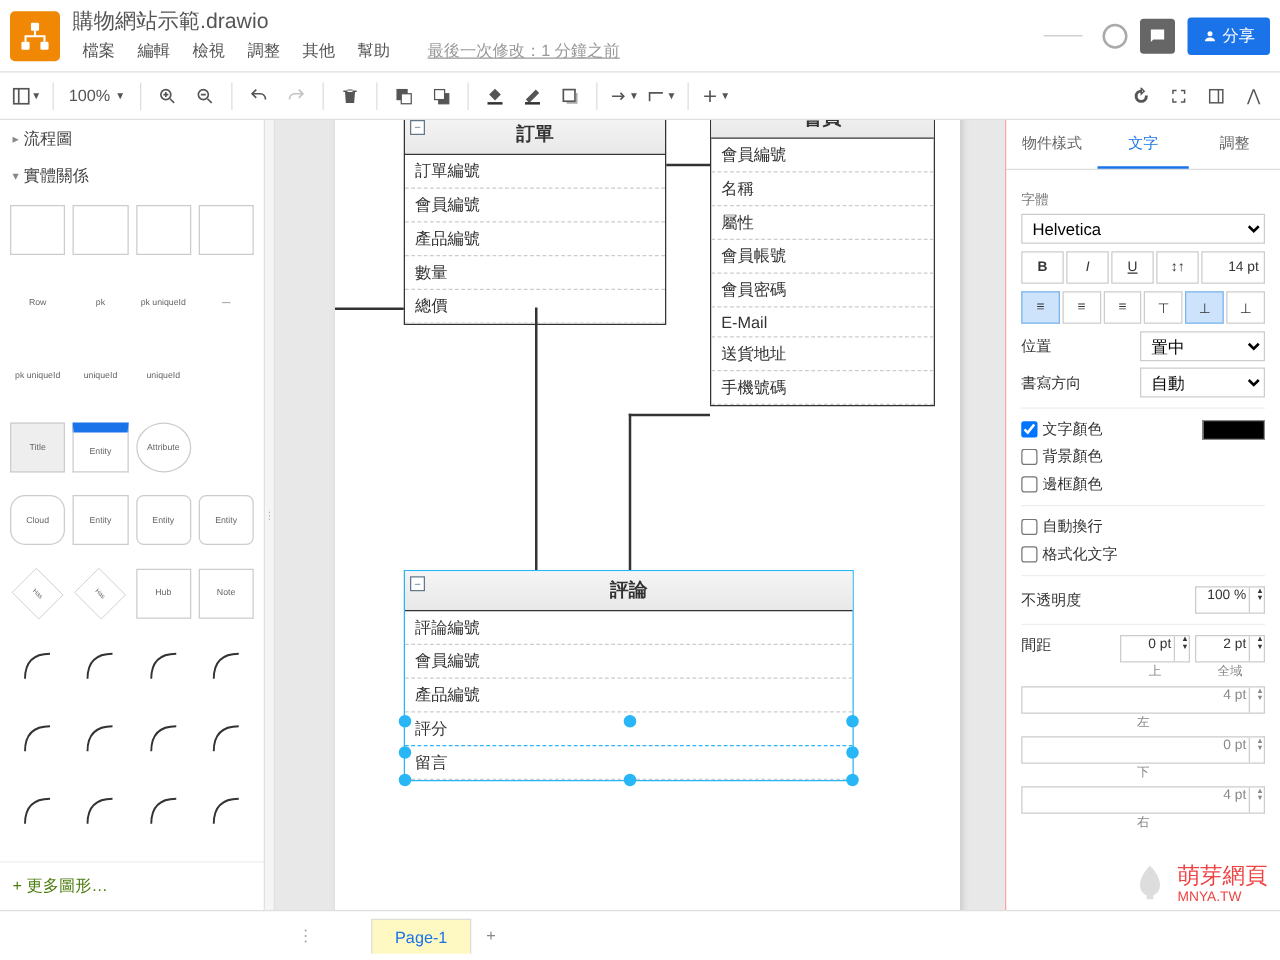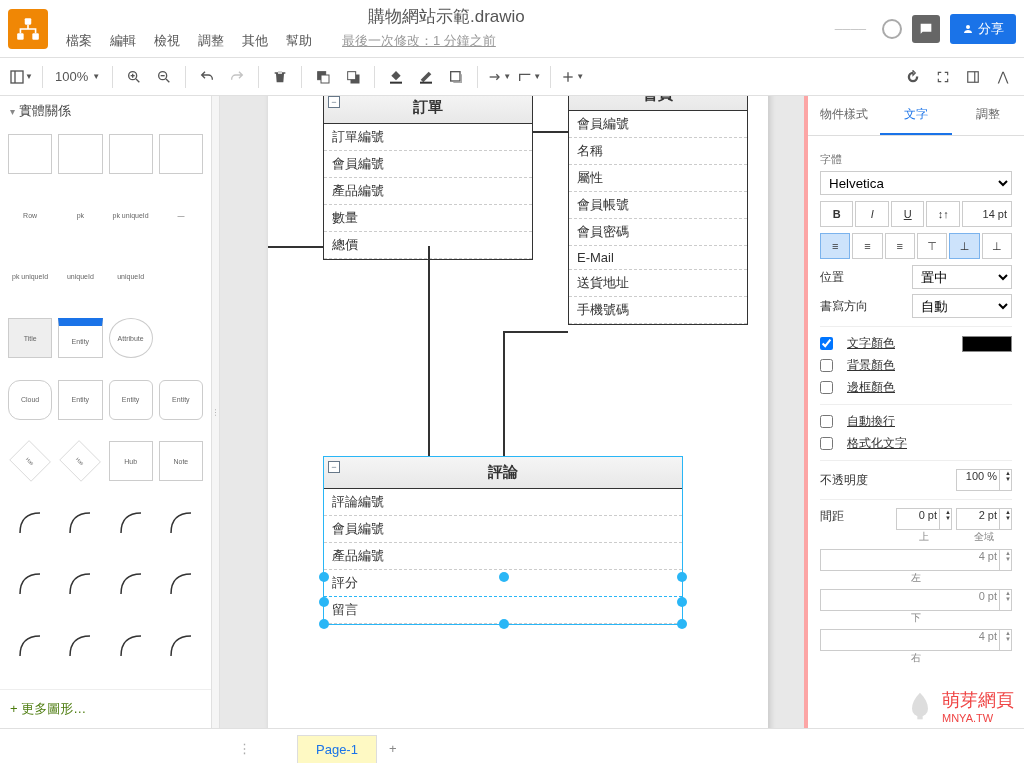--- a/index.html
+++ b/index.html
@@ -1,21 +1,21 @@
 <!DOCTYPE html>
 <html><head>
 <meta charset="utf-8">
 <style>
 * { box-sizing: border-box; margin: 0; padding: 0; font-family: Arial, "Microsoft JhengHei", sans-serif; }
 body { width: 1024px; height: 768px; overflow: hidden; background: #fff; font-size: 13px; color: #333; }
 .header { display: flex; align-items: center; height: 58px; border-bottom: 1px solid #e0e0e0; padding: 0 8px; }
 .logo { width: 40px; height: 40px; background: #f08705; border-radius: 4px; display: flex; align-items: center; justify-content: center; margin-right: 10px; }
 .logo svg { width: 26px; height: 26px; }
 .title-area { flex: 1; }
-.doc-title { font-size: 17px; color: #555; margin-bottom: 2px; text-align: center; }
+.doc-title { font-size: 17px; color: #555; margin-bottom: 2px; }
 .menubar { display: flex; gap: 2px; font-size: 13px; color: #555; }
 .menubar span { padding: 2px 8px; cursor: pointer; }
 .last-mod { color: #999; text-decoration: underline; margin-left: 12px; font-size: 13px; }
 .header-right { display: flex; align-items: center; gap: 10px; }
 .comment-btn { width: 28px; height: 28px; background: #666; border-radius: 3px; display:flex;align-items:center;justify-content:center;color:#fff;}
 .share-btn { background: #1a73e8; color: #fff; padding: 6px 12px; border-radius: 3px; display: flex; align-items: center; gap: 4px; font-size: 13px; }
 .globe-icon { width: 20px; height: 20px; border: 2px solid #aaa; border-radius: 50%; }
 .user-label { color:#bbb; font-size:11px; margin-right:6px;}
 
 .toolbar { display: flex; align-items: center; height: 38px; border-bottom: 1px solid #e0e0e0; padding: 0 8px; gap: 4px; }
@@ -38,34 +38,34 @@
 .canvas { flex: 1; background: #e8e8e8; position: relative; overflow: hidden; }
 .page { position: absolute; left: 48px; top: -25px; width: 500px; height: 730px; background: #fff; box-shadow: 2px 2px 6px rgba(0,0,0,0.15); }
 .entity { position: absolute; background: #fff; border: 1.5px solid #333; }
 .entity-header { background: linear-gradient(#f5f5f5,#e8e8e8); text-align:center; font-size:15px; font-weight:bold; padding:6px 0; border-bottom:1.5px solid #333;}
 .entity-row { padding: 4px 8px; font-size: 13px; border-bottom: 1px dashed #ccc;}
 .entity.selected { border-color: #29b6f6; }
 .sel-handle { position:absolute; width:10px; height:10px; background:#29b6f6; border-radius:50%; }
 .collapse-icon { position:absolute; width:12px; height:12px; border:1px solid #678; font-size:9px; line-height:10px; text-align:center; background:#fff; color:#678;}
 .conn-line { position:absolute; background:#333; }
 
-.right-panel { width: 220px; border-left: 4px solid #fca5a5; display:flex; flex-direction:column; font-size:12px;}
+.right-panel { width: 220px; border-left: 1px solid #fca5a5; display:flex; flex-direction:column; font-size:12px;}
 .panel-tabs { display:flex; border-bottom:1px solid #ddd; }
 .panel-tab { flex:1; text-align:center; padding:10px 0; color:#666; cursor:pointer;}
 .panel-tab.active { border-bottom:2px solid #1a73e8; color:#1a73e8;}
 .panel-body { padding:10px 12px; overflow-y:auto;}
 .panel-label { color:#777; font-size:11px; margin:6px 0 4px;}
 .panel-select { width:100%; height:24px; border:1px solid #ccc; padding:0 4px; background:#fff;}
 .btn-row { display:flex; gap:2px; margin:6px 0;}
 .style-btn { flex:1; height:26px; border:1px solid #ccc; background:#fff; display:flex; align-items:center; justify-content:center; font-size:11px; cursor:pointer;}
 .style-btn.active { background:#cde3fb; border-color:#7bb3ed;}
 .prop-row { display:flex; align-items:center; justify-content:space-between; margin:5px 0;}
 .num-input { width:56px; height:22px; border:1px solid #ccc; text-align:right; padding-right:14px; font-size:11px; position:relative;}
 .spinner { position:absolute; right:0; top:0; width:12px; height:100%; border-left:1px solid #ccc; font-size:6px; display:flex; flex-direction:column;}
-.chk-row { display:flex; align-items:center; gap:14px; margin:5px 0;text-decoration:underline;}
+.chk-row { display:flex; align-items:center; gap:4px; margin:5px 0;}
 .color-swatch { width:50px; height:16px; background:#000; border:1px solid #888;}
 .spacing-grid { display:grid; grid-template-columns:1fr; gap:4px; text-align:center; font-size:10px; color:#888;}
 .spacing-grid .num-input { width:100%; }
 
 .footer { display:flex; align-items:center; height:40px; border-top:1px solid #e0e0e0; padding:0 8px;}
 .page-tab { padding:6px 18px; color:#1a73e8; border:1px solid #ddd; border-bottom:none; background:#fef9c3;margin-left:36px;}
 .add-page { padding:6px 12px; color:#888; cursor:pointer;}
 .footer-dots { color:#aaa; padding:0 10px; cursor:pointer;}
 .watermark { position:absolute; right:10px; bottom:44px; color:#ef4444; font-size:18px; display:flex; align-items:center; gap:6px;margin-top:15px;}
 </style>
@@ -227,20 +227,21 @@
           <rect x="3" y="3" width="18" height="18"></rect>
           <line x1="15" y1="3" x2="15" y2="21"></line>
         </svg>
       </div>
     <div class="tool-btn">⋀</div>
   </div>
 </div>
 
 <div class="main">
   <div class="sidebar">
+    <div class="cat-row">流程圖</div>
     <div class="cat-row open">實體關係</div>
     <div class="shapes-grid">
       <div class="shape-cell"></div>
       <div class="shape-cell"></div>
       <div class="shape-cell"></div>
       <div class="shape-cell"></div>
       <div class="shape-cell noborder">Row</div>
       <div class="shape-cell noborder">pk</div>
       <div class="shape-cell noborder">pk uniqueId</div>
       <div class="shape-cell noborder">—</div>

